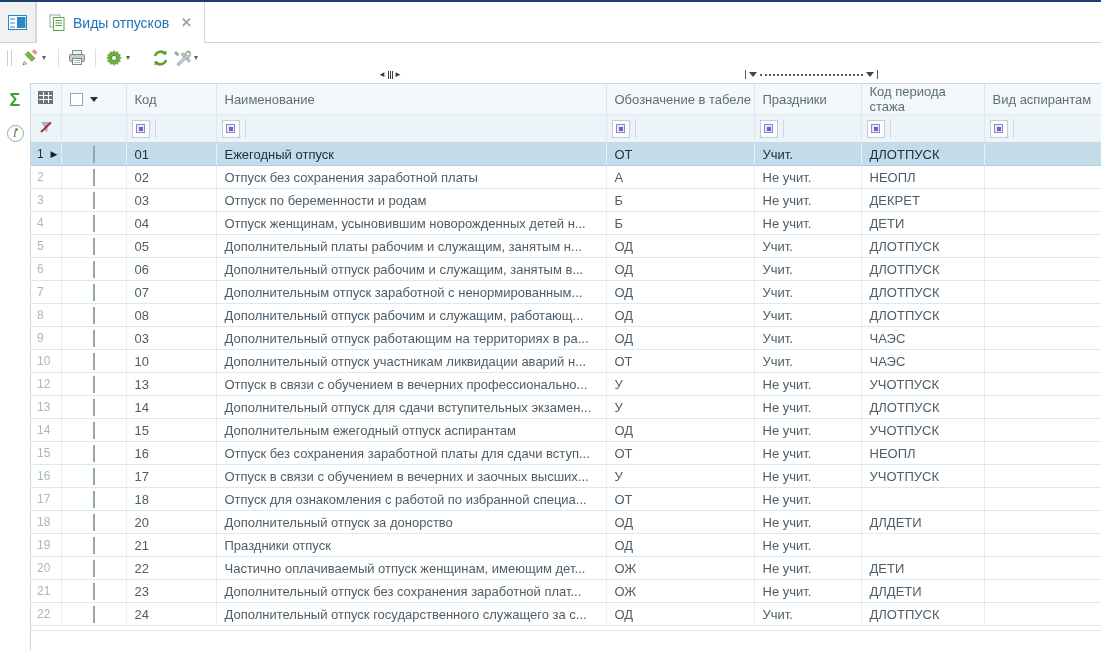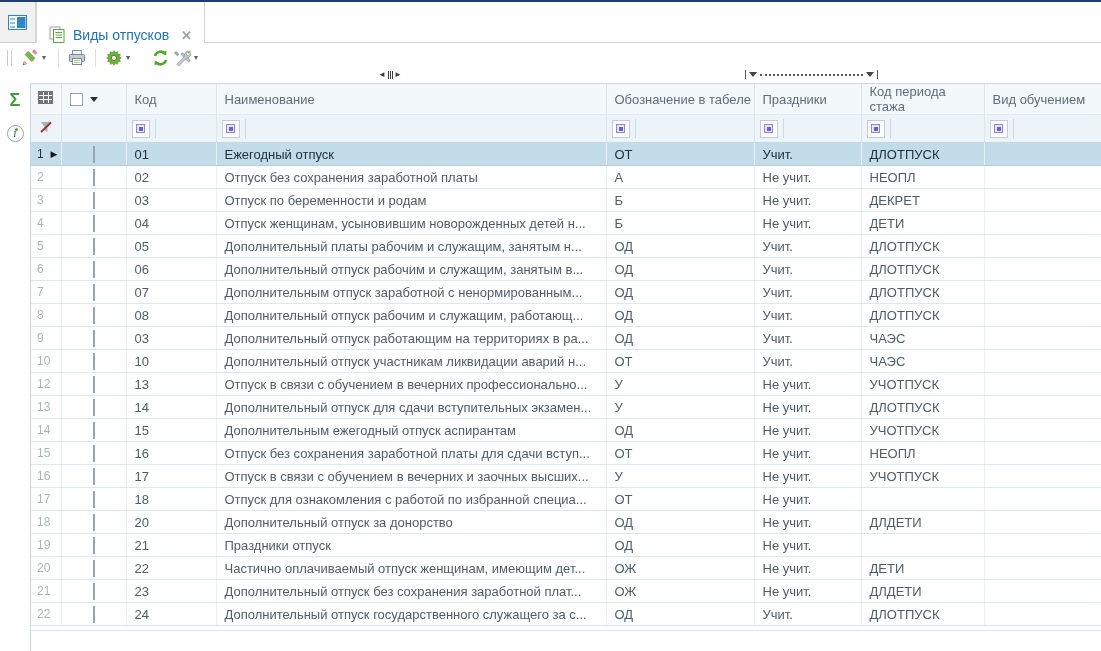--- a/index.html
+++ b/index.html
@@ -5,21 +5,21 @@
   * { margin:0; padding:0; box-sizing:border-box; }
   html,body { width:1101px; height:651px; overflow:hidden; background:#fff;
               font-family:"Liberation Sans", sans-serif; }
   .window { width:1101px; height:651px; position:relative; background:#fff; }
   .topline { height:2px; background:#1c3e75; }
 
   
   .tabbar { height:41px; display:flex; align-items:stretch; border-bottom:1px solid #cdd2d6; background:#fff; }
   .home-btn { width:36px; background:#f1f1f1; border-right:1px solid #d6d6d6;
               display:flex; align-items:center; justify-content:center; cursor:pointer; }
-  .tab { display:flex; align-items:flex-end; gap:8px; padding:0 12px;
+  .tab { display:flex; align-items:center; gap:8px; padding:0 12px;
          background:#fff; border-left:1px solid #d3d7da; border-right:1px solid #d3d7da;
          margin-bottom:-1px; cursor:pointer; }
   .tablabel { color:#2173b9; font-size:14px; }
   .tabclose { color:#9aa4ab; font-size:13px; font-weight:bold; margin-left:4px; cursor:pointer; }
 
   
   .toolbar { height:29px; display:flex; align-items:center; padding-left:5px; position:relative; background:#fff; }
   .grip { width:5px; height:16px; border-left:1px solid #c9cdd1; border-right:1px solid #c9cdd1; margin:0 7px 0 2px; cursor:grab; }
   .tbtn { width:22px; height:22px; border:none; background:transparent; display:flex;
           align-items:center; justify-content:center; cursor:pointer; }
@@ -204,21 +204,21 @@
               <span class="hdr-ck">
                 <span class="checkbox"></span>
                 <span class="hcaret"></span>
               </span>
             </th>
             <th>Код</th>
             <th>Наименование</th>
             <th>Обозначение в табеле</th>
             <th>Праздники</th>
             <th>Код периода стажа</th>
-            <th>Вид обучением</th>
+            <th>Вид аспирантам</th>
           </tr>
           <tr class="flt">
             <th class="corner">
               <svg width="14" height="14" viewBox="0 0 14 14">
                 <path d="M2 2 L12 2 L8.5 7 L8.5 12 L5.5 10.5 L5.5 7 Z" fill="#a9b2b8"></path>
                 <line x1="2" y1="12" x2="12" y2="2.5" stroke="#a52f2f" stroke-width="1.8"></line>
               </svg>
             </th>
             <th></th>
             <th>

